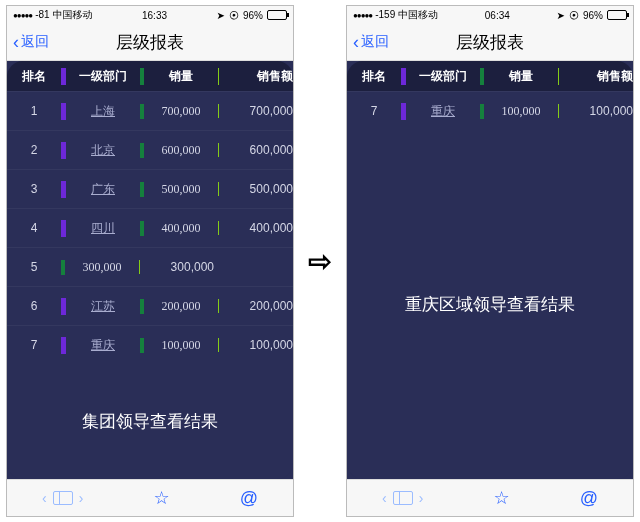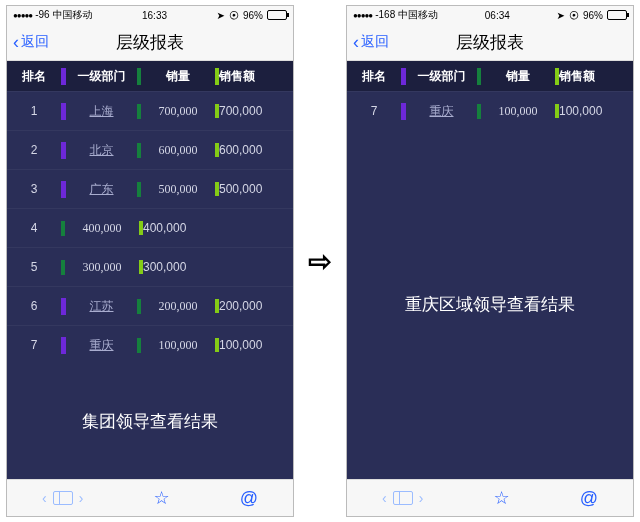--- a/index.html
+++ b/index.html
@@ -103,34 +103,35 @@
     font-size: 17px;
     color: #000;
   }
   
   .content {
     flex: 1;
     background: #2a2e57;
     display: flex;
     flex-direction: column;
     overflow: hidden;
+    border-radius: 16px;
   }
   .table-header {
     display: flex;
     background: #1c1f3e;
     color: #fff;
     font-size: 12px;
     font-weight: bold;
     height: 30px;
     align-items: center;
   }
   .col-rank { width: 54px; text-align: center; }
   .col-dept { flex: 1; text-align: center; border-left:5px solid #6d28d9; }
   .col-qty  { width: 74px; text-align: center; border-left:4px solid #15803d;font-family:Liberation Serif, serif; }
-  .col-amt  { width: 74px; text-align: left; border-left:4px solid #84cc16; }
+  .col-amt  { width: 74px; text-align: right; border-left:1px solid #84cc16; }
   .table-body { flex: 0 0 auto; }
   .row {
     display: flex;
     color: #d5d7e6;
     font-size: 12px;
     height: 38px;
     align-items: center;
     border-top: 1px solid rgba(255,255,255,0.05);
   }
   .row .col-dept {
@@ -180,21 +181,21 @@
 </style>
 </head>
 <body>
 
 <div class="container">
 
   <div class="phone">
     <div class="status-bar">
       <div class="status-left">
         <span class="dots">●●●●●</span>
-        <span>-96 中国移动</span>
+        <span>-81 中国移动</span>
       </div>
       <div>16:33</div>
       <div class="status-right">
         <span>➤</span>
         <span>⦿</span>
         <span>96%</span>
         <span class="battery"><span class="battery-fill"></span></span>
       </div>
     </div>
     <div class="nav-bar">
@@ -225,20 +226,21 @@
             <div class="col-amt">600,000</div>
           </div>
           <div class="row">
             <div class="col-rank">3</div>
             <div class="col-dept">广东</div>
             <div class="col-qty">500,000</div>
             <div class="col-amt">500,000</div>
           </div>
           <div class="row">
             <div class="col-rank">4</div>
+            <div class="col-dept">四川</div>
             <div class="col-qty">400,000</div>
             <div class="col-amt">400,000</div>
           </div>
           <div class="row">
             <div class="col-rank">5</div>
             <div class="col-qty">300,000</div>
             <div class="col-amt">300,000</div>
           </div>
           <div class="row">
             <div class="col-rank">6</div>
@@ -265,21 +267,21 @@
       <div class="toolbar-icon">@</div>
     </div>
   </div>
 
   <div class="arrow-between">⇨</div>
 
   <div class="phone">
     <div class="status-bar">
       <div class="status-left">
         <span class="dots">●●●●●</span>
-        <span>-168 中国移动</span>
+        <span>-159 中国移动</span>
       </div>
       <div>06:34</div>
       <div class="status-right">
         <span>➤</span>
         <span>⦿</span>
         <span>96%</span>
         <span class="battery"><span class="battery-fill"></span></span>
       </div>
     </div>
     <div class="nav-bar">

